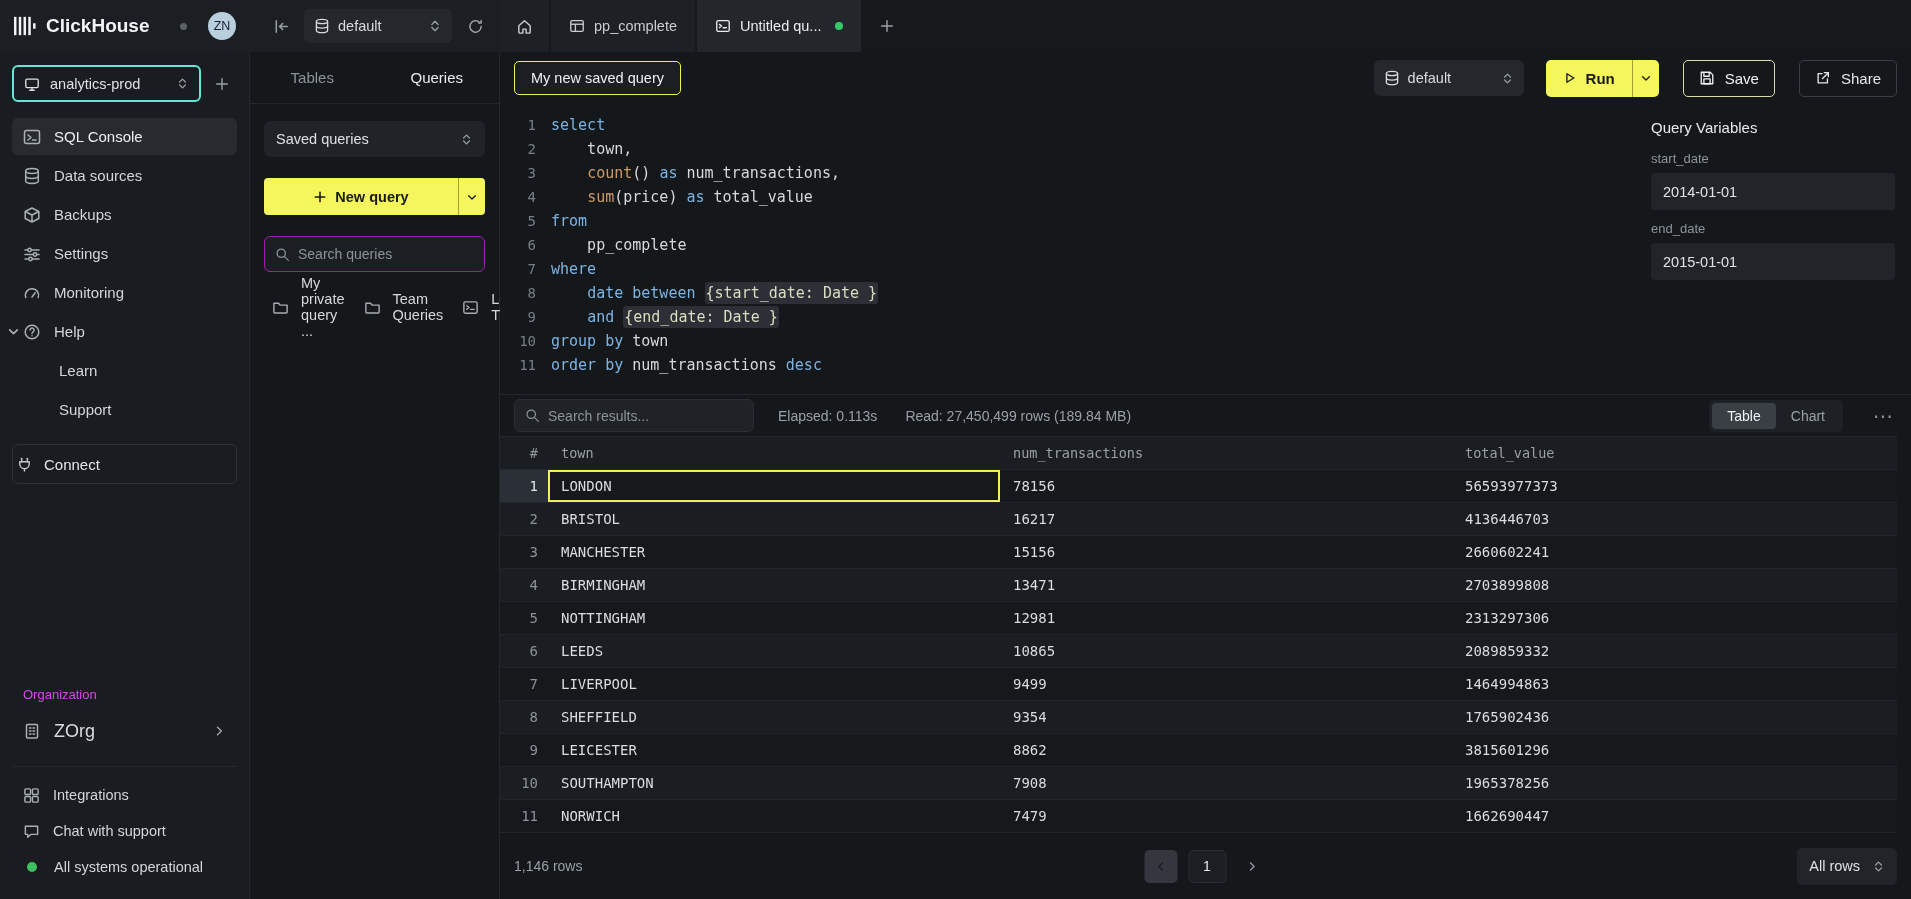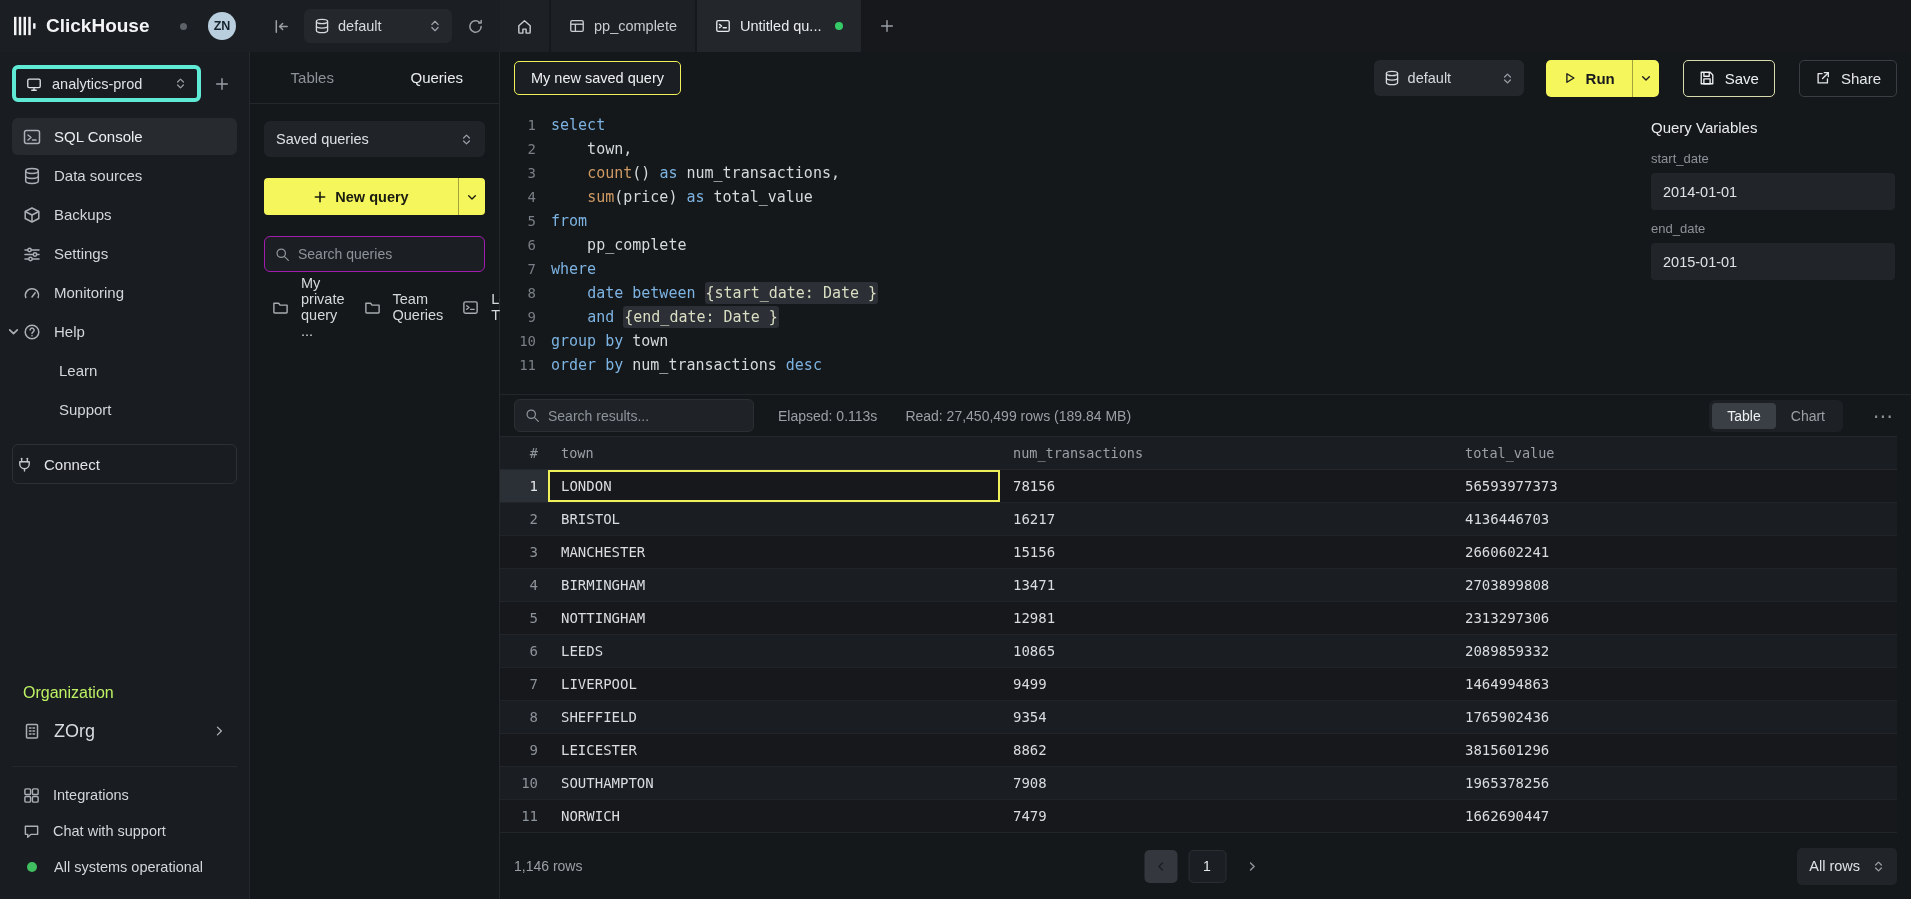--- a/index.html
+++ b/index.html
@@ -11,21 +11,21 @@
 
   .app{width:1911px;height:899px;display:flex;flex-direction:column}
 
   
   .topbar{height:52px;flex:0 0 52px;display:flex;background:#1b1e22}
   .brand{width:250px;flex:0 0 250px;display:flex;align-items:center;padding:0 14px;gap:10px}
   .brand-name{font-size:19px;font-weight:700;color:#f2f4f6}
   .brand-spacer{flex:1}
   .notif-dot{width:7px;height:7px;border-radius:50%;background:#5c6268;margin-right:11px}
   .avatar{width:28px;height:28px;border-radius:50%;background:#b9cfdd;color:#16222c;
-    font-size:12.5px;font-weight:700;display:flex;align-items:center;justify-content:center;cursor:pointer}
+    font-size:12.5px;font-weight:400;display:flex;align-items:center;justify-content:center;cursor:pointer}
   .mid-controls{width:250px;flex:0 0 250px;display:flex;align-items:center;gap:8px;padding:0 10px 0 16px}
   .icon-btn{background:none;border:none;color:#9aa0a6;display:flex;align-items:center;justify-content:center;
     width:30px;height:30px;border-radius:5px}
   .pill-select{height:34px;background:#24282d;border-radius:6px;display:flex;align-items:center;gap:8px;
     padding:0 10px;color:#d7dade;font-size:14.5px;cursor:pointer}
   .pill-select .grow{flex:1}
   .mid-controls .pill-select{flex:1}
   .tabstrip{flex:1;display:flex;align-items:stretch;background:#16181c;gap:2px}
   .tab{display:flex;align-items:center;gap:9px;padding:0 18px;background:#1d2125;color:#c9cdd1;
     font-size:14.5px;cursor:pointer}
@@ -35,37 +35,37 @@
   .addtab{width:48px;display:flex;align-items:center;justify-content:center;background:transparent;
     border:none;color:#9aa0a6}
 
   
   .body{flex:1;display:flex;min-height:0}
 
   
   .sidebar{width:250px;flex:0 0 250px;background:#191c20;border-right:1px solid #24272c;
     display:flex;flex-direction:column;padding:13px 12px 16px}
   .service-row{display:flex;align-items:center;gap:6px}
-  .service-select{flex:1;height:37px;border:4px solid #5eead4;border-radius:6px;display:flex;
+  .service-select{flex:1;height:37px;border:2px solid #5eead4;border-radius:6px;display:flex;
     align-items:center;gap:10px;padding:0 10px;font-size:14.5px;color:#dfe2e5;cursor:pointer}
   .service-select .grow{flex:1}
   .sidebar-plus{width:30px;height:36px;display:flex;align-items:center;justify-content:center;
     color:#9aa0a6;background:none;border:none}
   .nav{margin-top:16px;display:flex;flex-direction:column;gap:2px}
   .nav-item{position:relative;height:37px;border-radius:6px;display:flex;align-items:center;gap:13px;
     padding:0 11px;font-size:15px;color:#d3d6da;cursor:pointer}
   .nav-item svg{color:#abb0b6}
   .nav-item.active{background:#272b30;color:#eceef0}
   .nav-item.sub{padding-left:47px}
   .expander{position:absolute;left:-4px;top:50%;transform:translateY(-50%);color:#9aa0a6;display:flex}
   .connect-btn{margin-top:16px;height:40px;border:1px solid #2d3136;border-radius:6px;background:transparent;
     display:flex;align-items:center;gap:11px;padding:0 3px;color:#e3e5e8;font-size:15px}
   .connect-btn svg{color:#c3c7cc}
   .sidebar-spacer{flex:1}
-  .org-label{font-size:16px;color:#bef264;margin:0 11px 10px}
+  .org-label{font-size:13px;color:#d946ef;margin:0 11px 10px}
   .org-row{height:38px;display:flex;align-items:center;gap:13px;padding:0 11px;border-radius:6px;
     font-size:18px;color:#d9dcdf;cursor:pointer}
   .org-row svg{color:#abb0b6}
   .org-chev{margin-left:auto;color:#9aa0a6;display:flex}
   .sidebar-footer{border-top:1px solid #24272c;margin-top:16px;padding-top:12px;display:flex;
     flex-direction:column;gap:4px}
   .foot-item{height:32px;display:flex;align-items:center;gap:13px;padding:0 11px;border-radius:6px;
     font-size:14.5px;color:#d3d6da;cursor:pointer}
   .foot-item svg{color:#abb0b6}
   .green-dot-wrap{width:18px;display:flex;align-items:center;justify-content:center}

